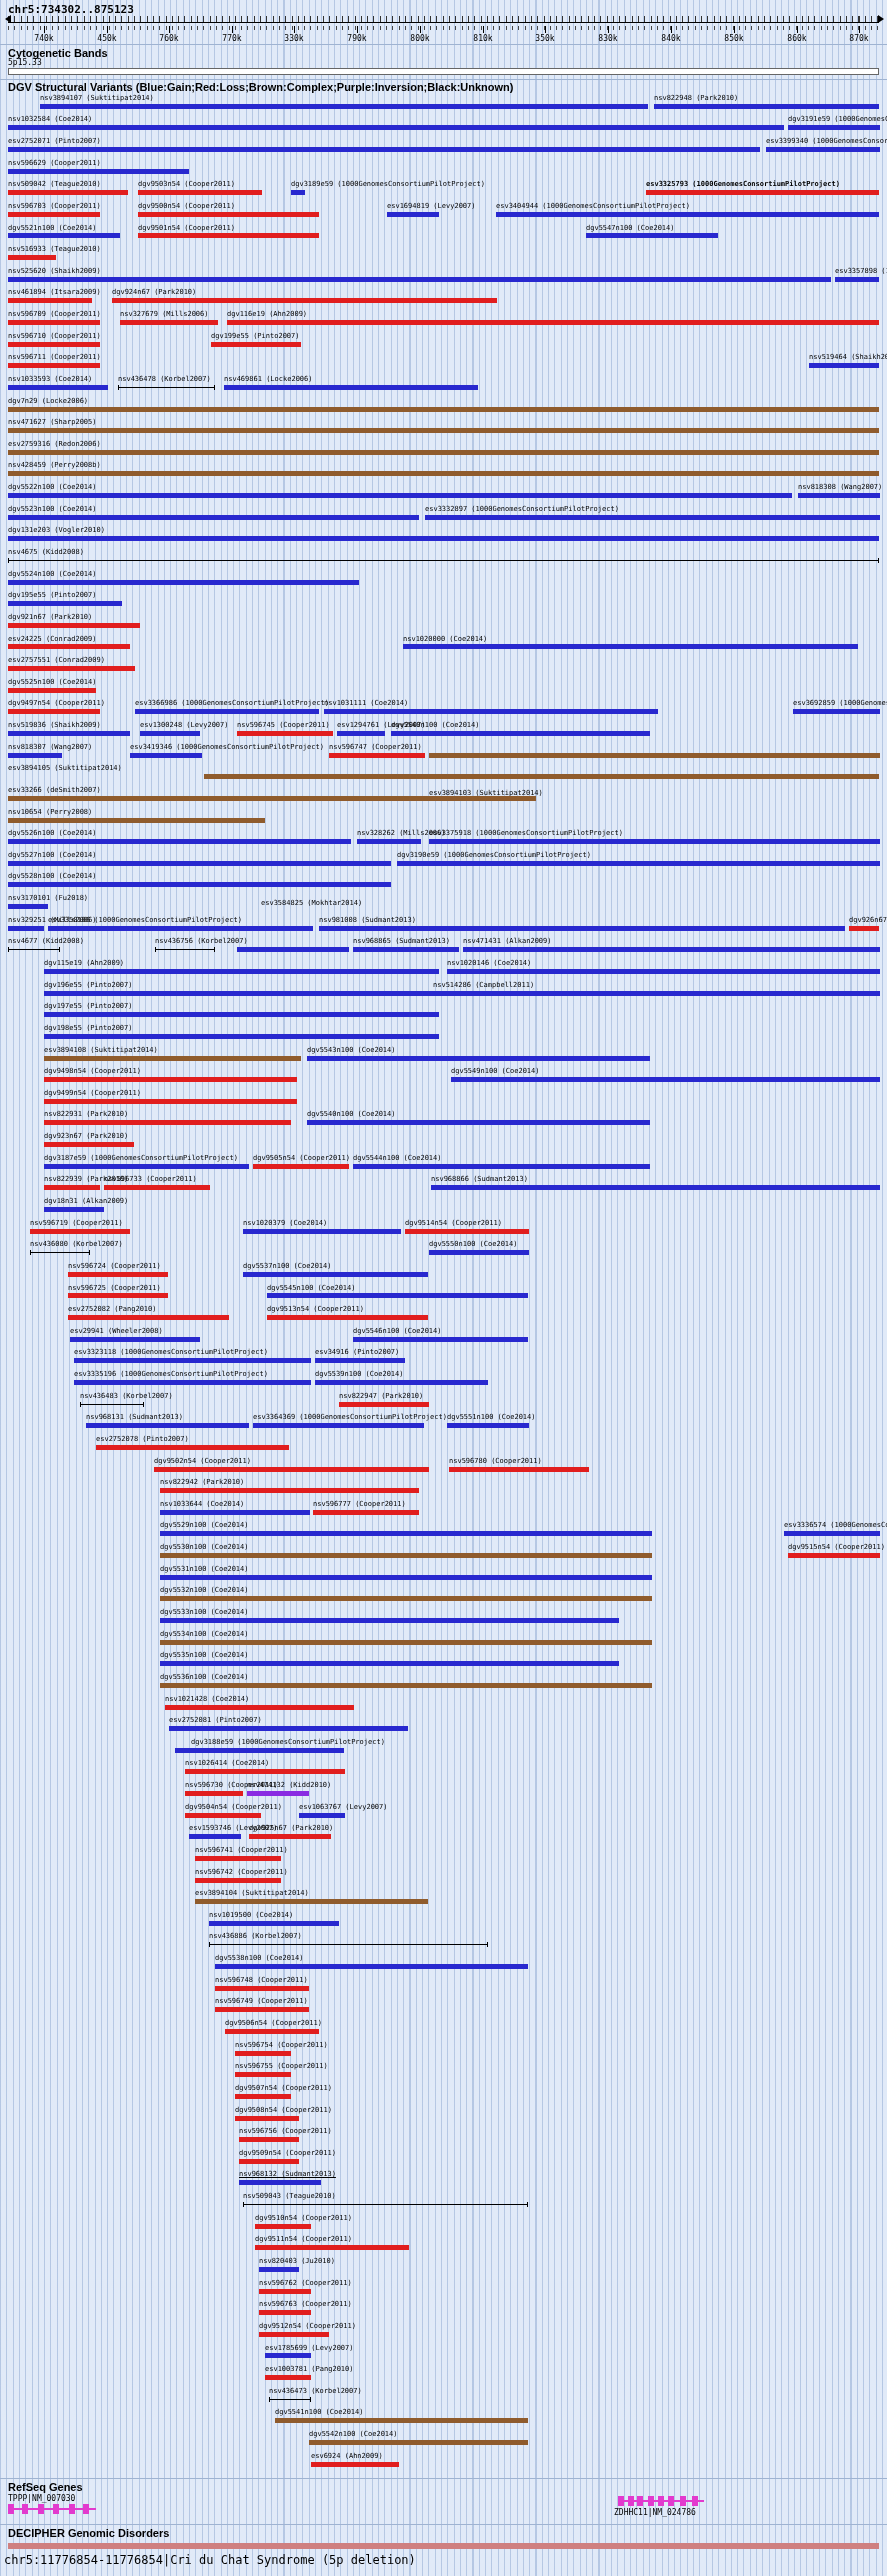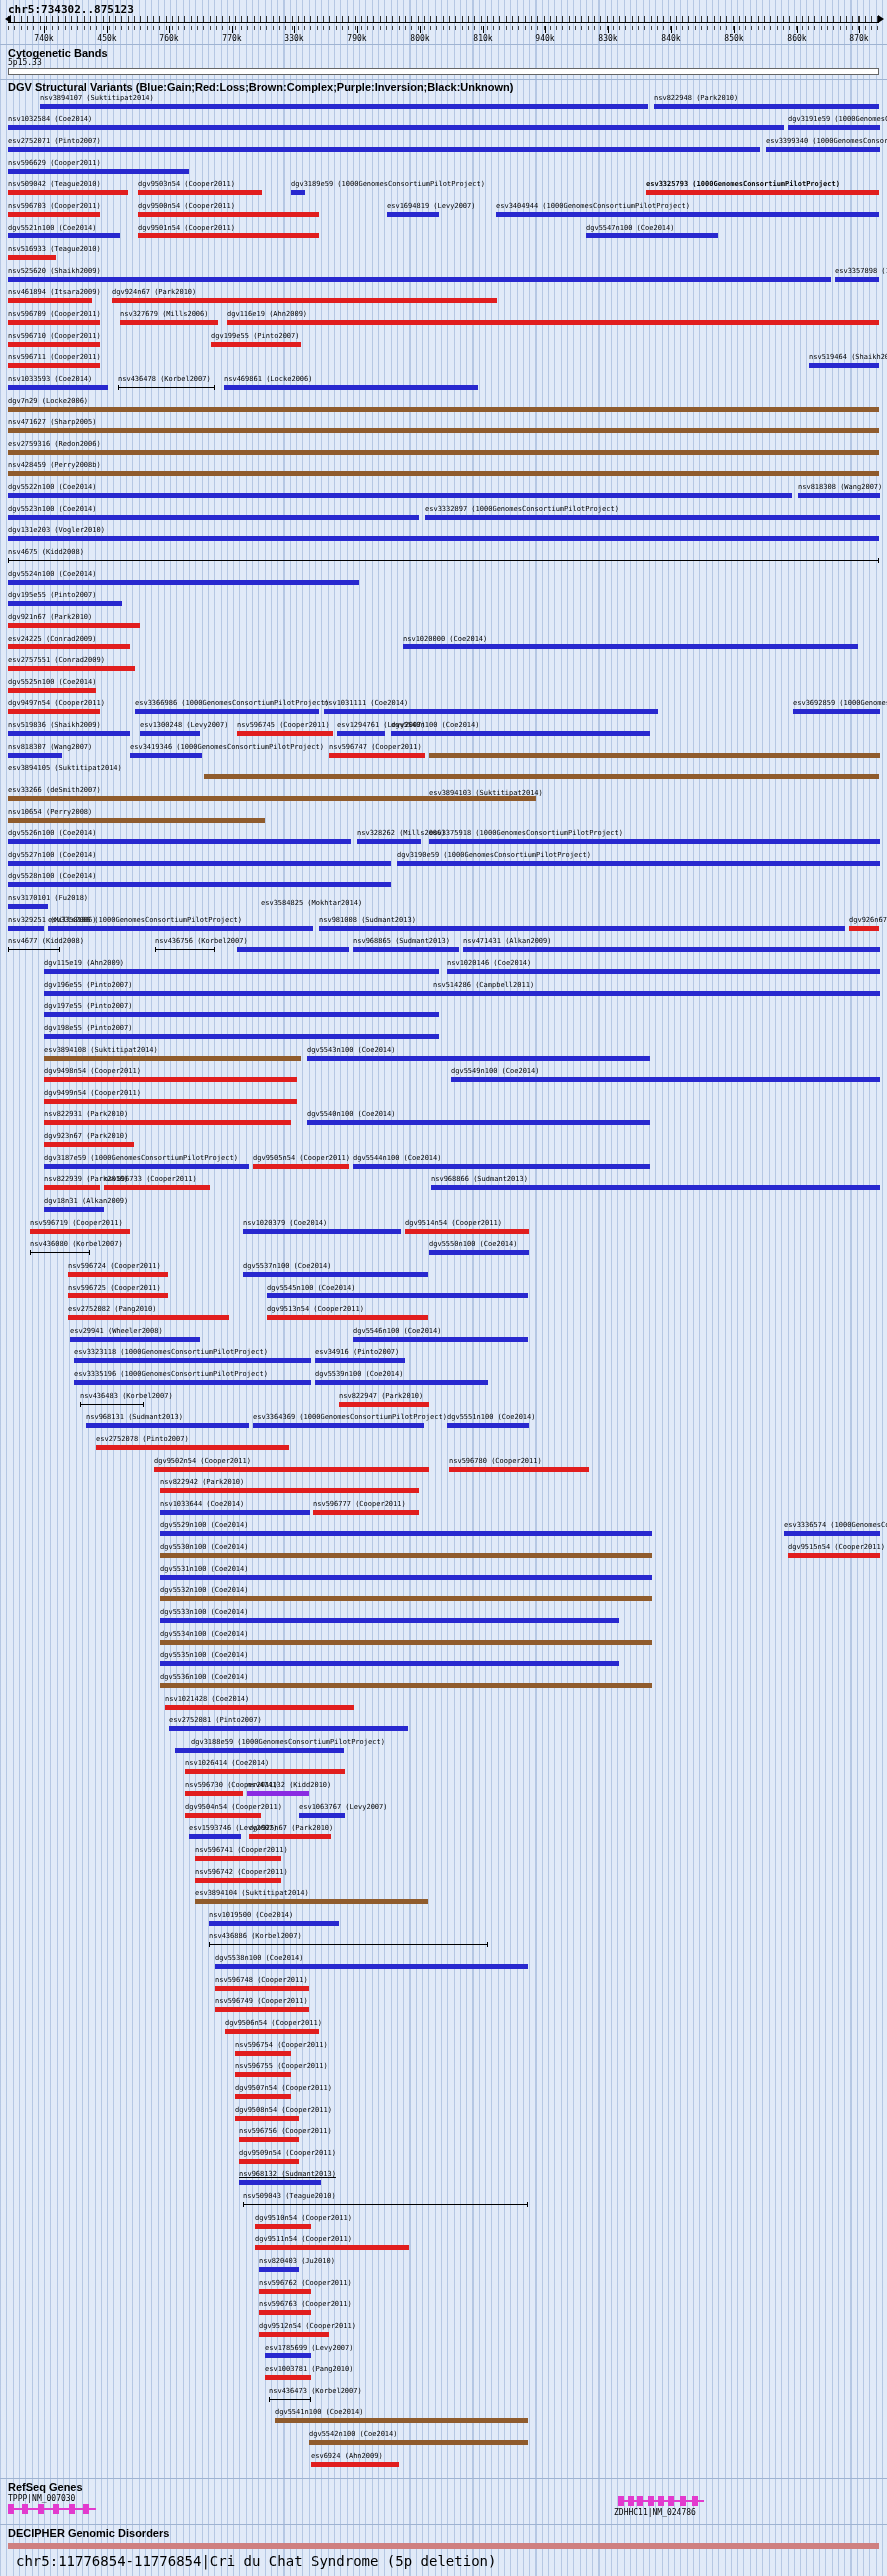--- a/index.html
+++ b/index.html
@@ -28,21 +28,21 @@
   .v-bar { position:absolute; height:5px; }
   .v-line { position:absolute; height:5px;
     background:linear-gradient(#000,#000) 0 2px / 100% 1px no-repeat; }
   .v-line::before,.v-line::after { content:""; position:absolute; top:0; width:1px; height:5px; background:#000; }
   .v-line::before { left:0; } .v-line::after { right:0; }
   .gene-glyph { position:absolute; height:10px; }
   .gene-line { position:absolute; left:0; right:0; top:4px; height:2px; }
   .gene-exon { position:absolute; top:0; width:6px; height:10px; }
   .gene-label { position:absolute; font-size:8px; white-space:nowrap; color:#000; }
   .decipher-bar { position:absolute; left:8px; top:2543px; width:871px; height:6px; }
-  .decipher-entry { position:absolute; left:16px; top:2553px; font-size:14px; white-space:nowrap; color:#000; }
+  .decipher-entry { position:absolute; left:4px; top:2553px; font-size:12px; white-space:nowrap; color:#000; }
 </style>
 </head>
 <body>
 
 <div id="browser">
   <div class="pos-label">chr5:734302..875123</div>
   <div class="scalebar"></div>
   <div class="sb-arrow sb-l"></div>
   <div class="sb-arrow sb-r"></div>
   <div class="ruler-minor"></div>
@@ -70,21 +70,21 @@
     <div class="tick-label" style="left: 232px;">770k</div>
     <div class="major-tick" style="left: 294px;"></div>
     <div class="tick-label" style="left: 294px;">330k</div>
     <div class="major-tick" style="left: 357px;"></div>
     <div class="tick-label" style="left: 357px;">790k</div>
     <div class="major-tick" style="left: 420px;"></div>
     <div class="tick-label" style="left: 420px;">800k</div>
     <div class="major-tick" style="left: 483px;"></div>
     <div class="tick-label" style="left: 483px;">810k</div>
     <div class="major-tick" style="left: 545px;"></div>
-    <div class="tick-label" style="left: 545px;">940k</div>
+    <div class="tick-label" style="left: 545px;">350k</div>
     <div class="major-tick" style="left: 608px;"></div>
     <div class="tick-label" style="left: 608px;">830k</div>
     <div class="major-tick" style="left: 671px;"></div>
     <div class="tick-label" style="left: 671px;">840k</div>
     <div class="major-tick" style="left: 734px;"></div>
     <div class="tick-label" style="left: 734px;">850k</div>
     <div class="major-tick" style="left: 797px;"></div>
     <div class="tick-label" style="left: 797px;">860k</div>
     <div class="major-tick" style="left: 859px;"></div>
     <div class="tick-label" style="left: 859px;">870k</div>

